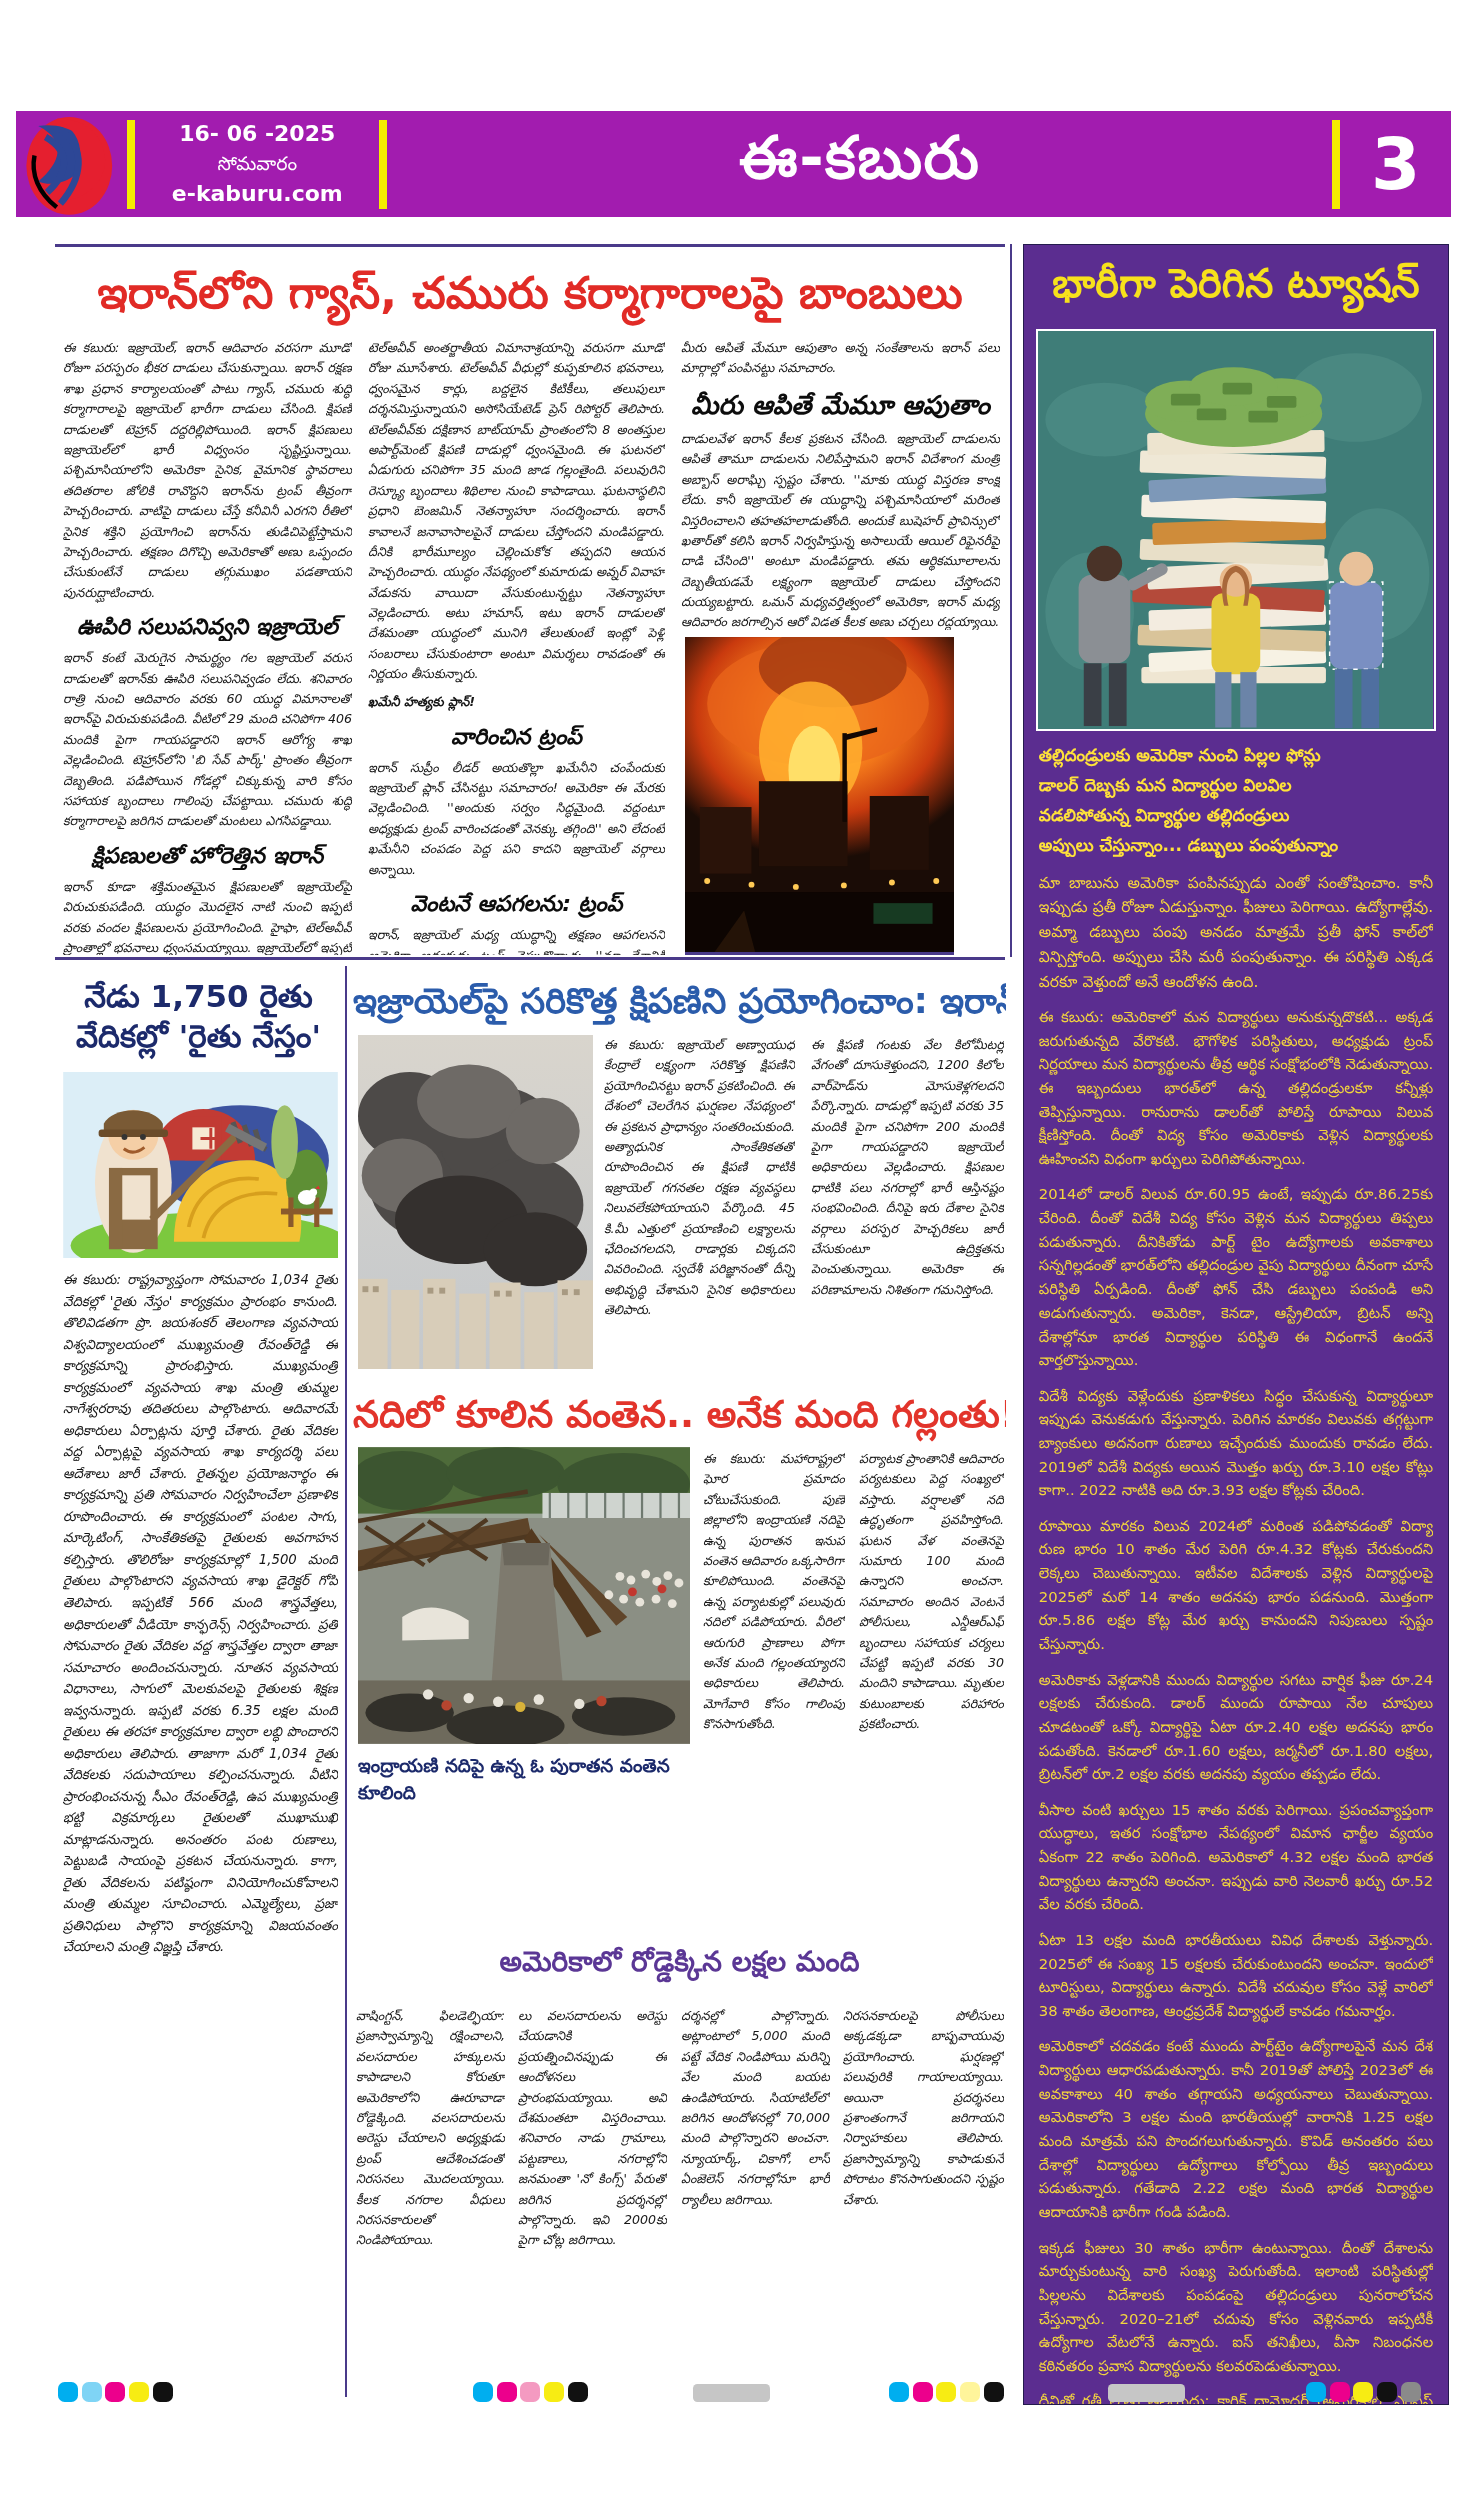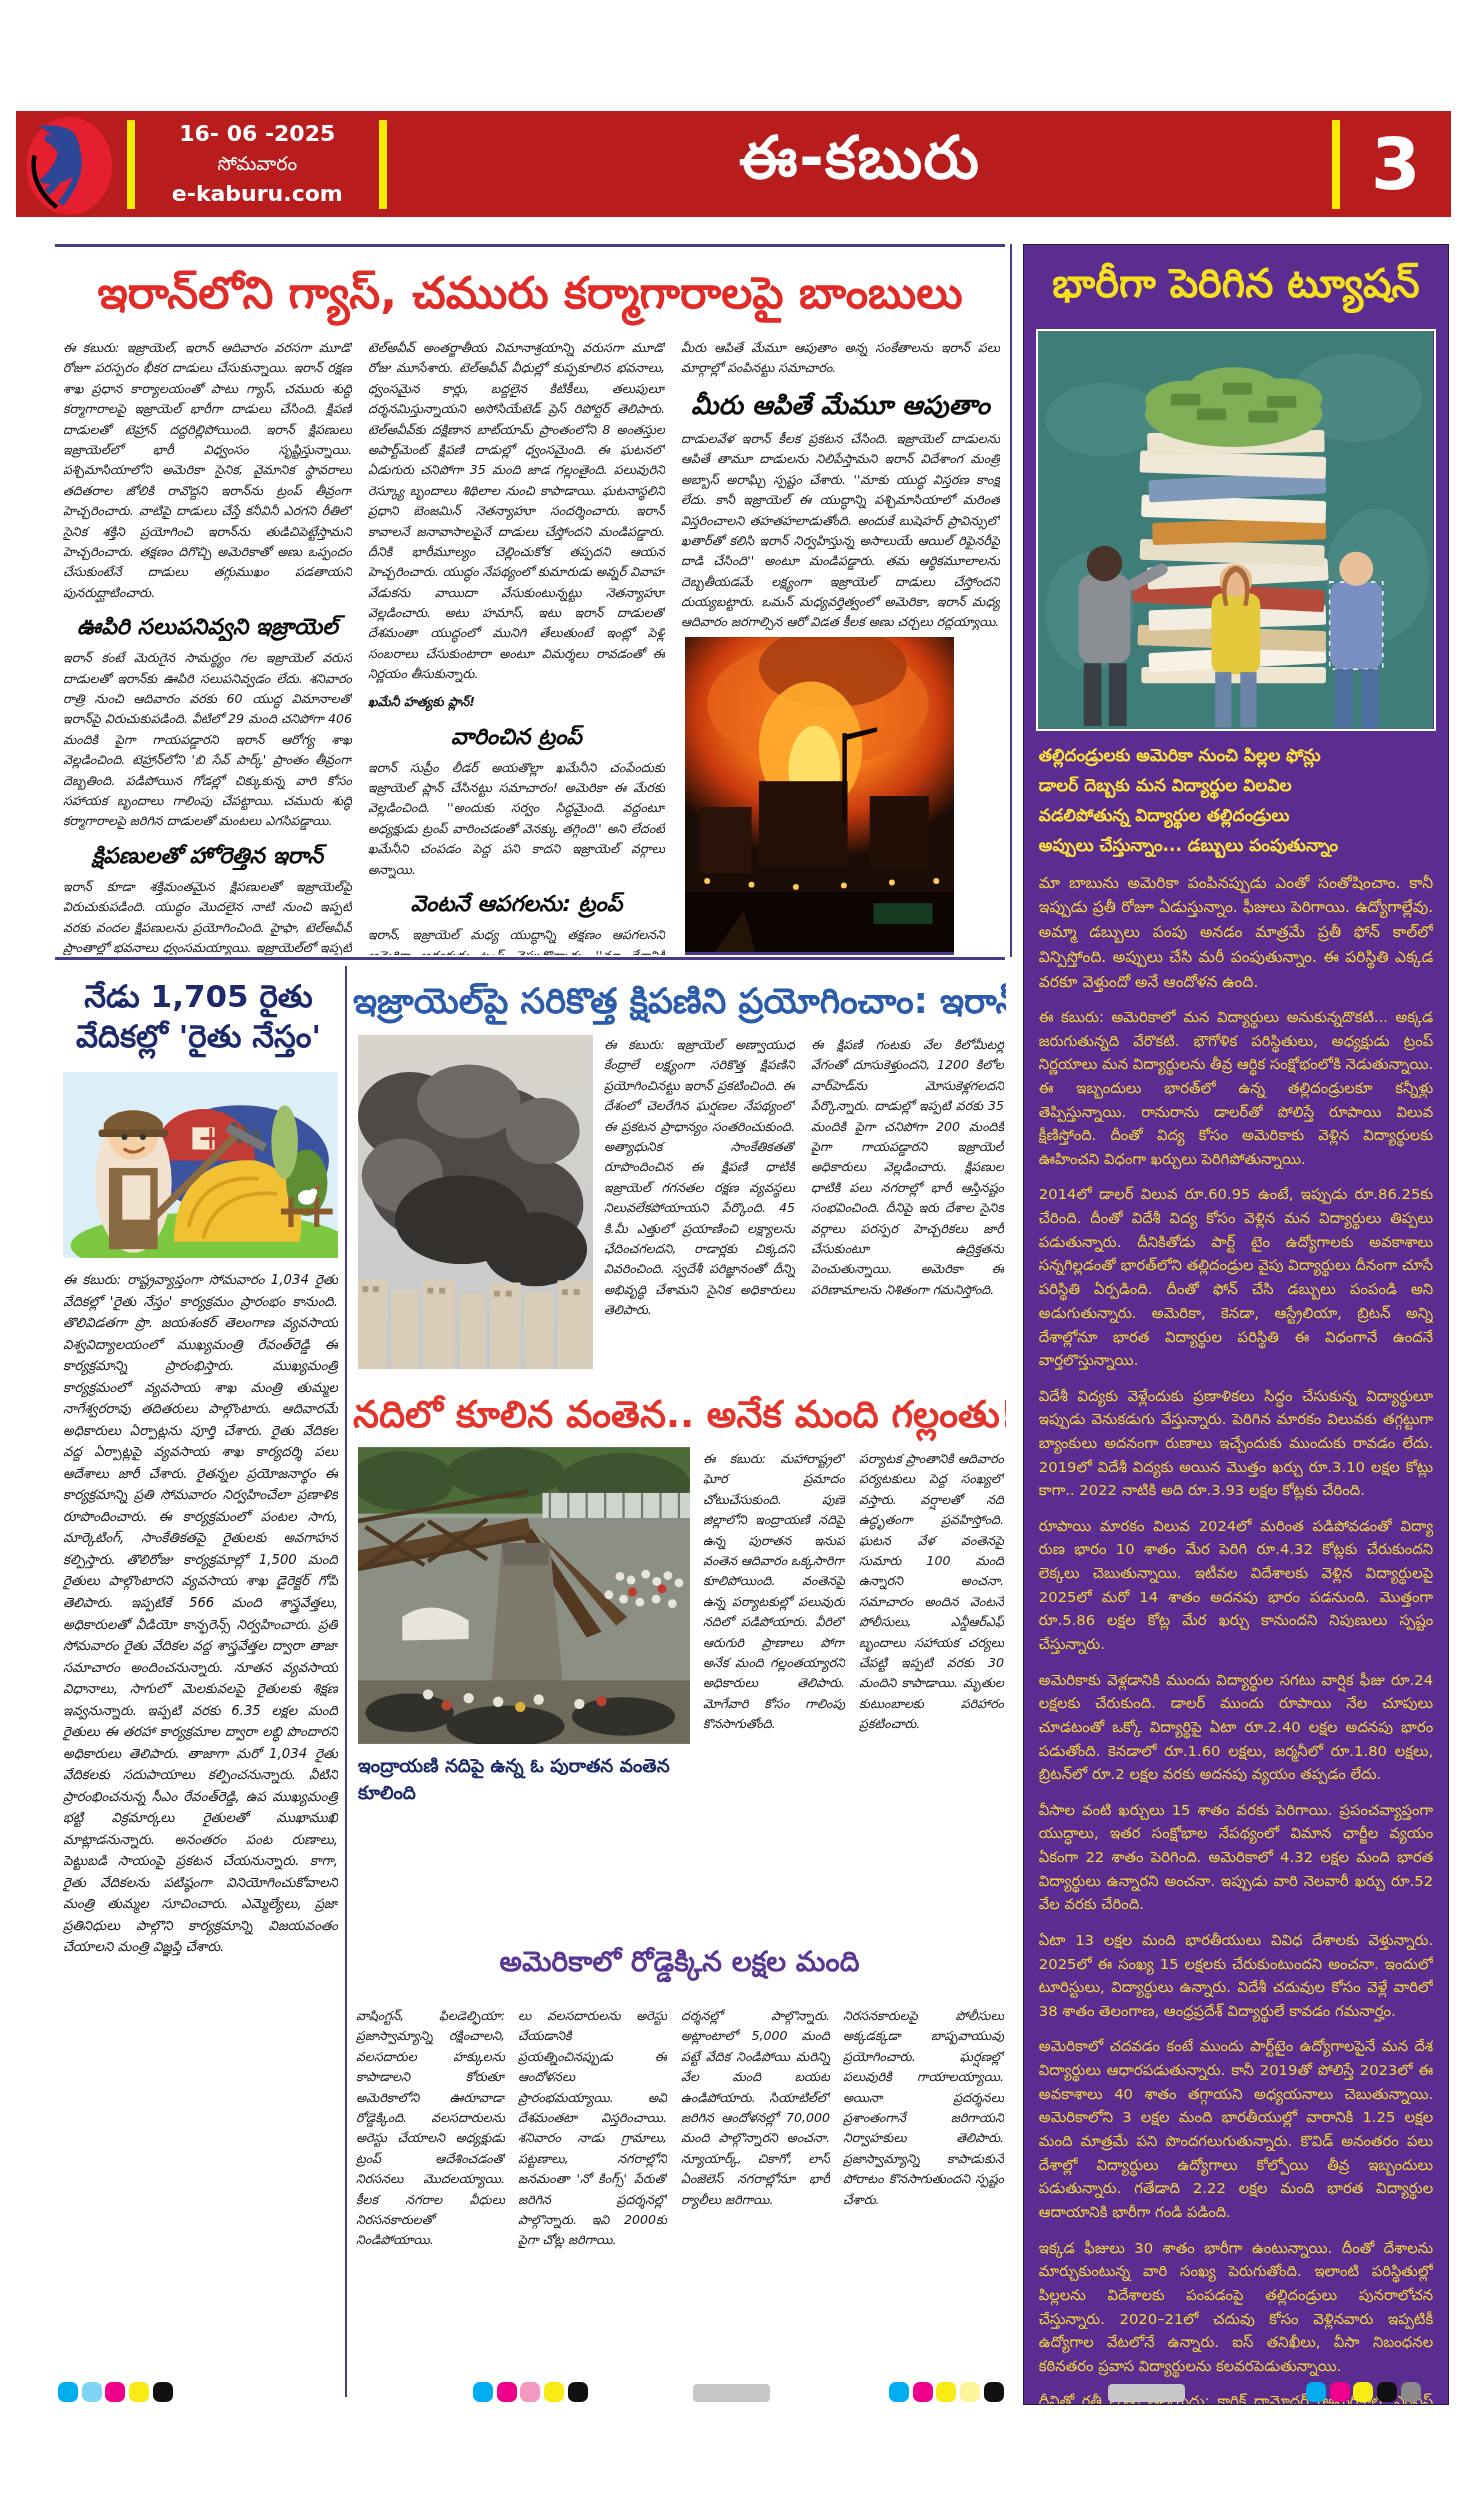--- a/index.html
+++ b/index.html
@@ -1,21 +1,21 @@
 <!DOCTYPE html>
 <html style="font-size:11.8px"><head>
 <meta charset="utf-8">
 <style>
   * { margin:0; padding:0; box-sizing:border-box; }
   body { background:#ffffff; font-family:"DejaVu Sans","Liberation Sans",sans-serif; }
   .page { position:relative; width:1466px; height:2512px; background:#ffffff; overflow:hidden; }
 
   
   .masthead-bar { position:absolute; left:16.2px; top:111px; width:1435px; height:106px;
-    background:#b91c1c; display:flex; align-items:center; }
+    background:#a21caf; display:flex; align-items:center; }
   .logo-wrap { width:111px; height:106px; position:relative; flex:0 0 auto; }
   .ybar { width:8.1px; height:89px; background:#f5ec00; flex:0 0 auto; }
   .date-block { width:244px; color:#ffffff; text-align:center; flex:0 0 auto; line-height:1.45; }
   .date-block .d1 { font-size:22px; font-weight:bold; }
   .date-block .d2 { font-size:19px; }
   .date-block .d3 { font-size:22px; font-weight:bold; }
   .masthead-title { flex:1 1 auto; text-align:center; color:#ffffff; font-size:59px; font-weight:bold;
     letter-spacing:1.5px; overflow:hidden; white-space:nowrap; }
   .page-num { width:111px; text-align:center; color:#ffffff; font-size:71px; font-weight:bold; flex:0 0 auto; }
 
@@ -150,21 +150,21 @@
       </g>
       <rect x="0" y="345" width="364" height="81" fill="#0d0502"></rect>
       <path d="M40 426 L80 370 L95 426Z" fill="#241307"></path>
       <rect x="255" y="360" width="80" height="28" fill="#173a22"></rect>
     </svg>
   </div>
 
   <div class="hrule" style="left:55px; top:957px; width:950px;"></div>
   <div class="vrule" style="left:345px; top:966px; height:1431px;"></div>
 
-  <div class="farmer-headline">నేడు 1,705 రైతు వేదికల్లో 'రైతు నేస్తం'</div>
+  <div class="farmer-headline">నేడు 1,750 రైతు వేదికల్లో 'రైతు నేస్తం'</div>
 
   <div class="photo" style="left:63px; top:1072px; width:275px; height:186px;">
     <svg width="275" height="186" viewBox="0 0 372 252">
       <rect width="372" height="252" fill="#dceef7"></rect>
       <ellipse cx="200" cy="235" rx="190" ry="45" fill="#7cc83e"></ellipse>
       <ellipse cx="240" cy="120" rx="120" ry="75" fill="#3c53a0"></ellipse>
       <path d="M120 120 A70 70 0 0 1 260 120 Z" fill="#c23b34"></path>
       <path d="M165 60 L215 60 L215 120 L165 120 Z" fill="#c23b34"></path>
       <rect x="175" y="75" width="30" height="30" fill="#f6e9d4"></rect>
       <path d="M200 90 m-14 0 l28 0 M200 76 l0 28" stroke="#c23b34" stroke-width="4"></path>

